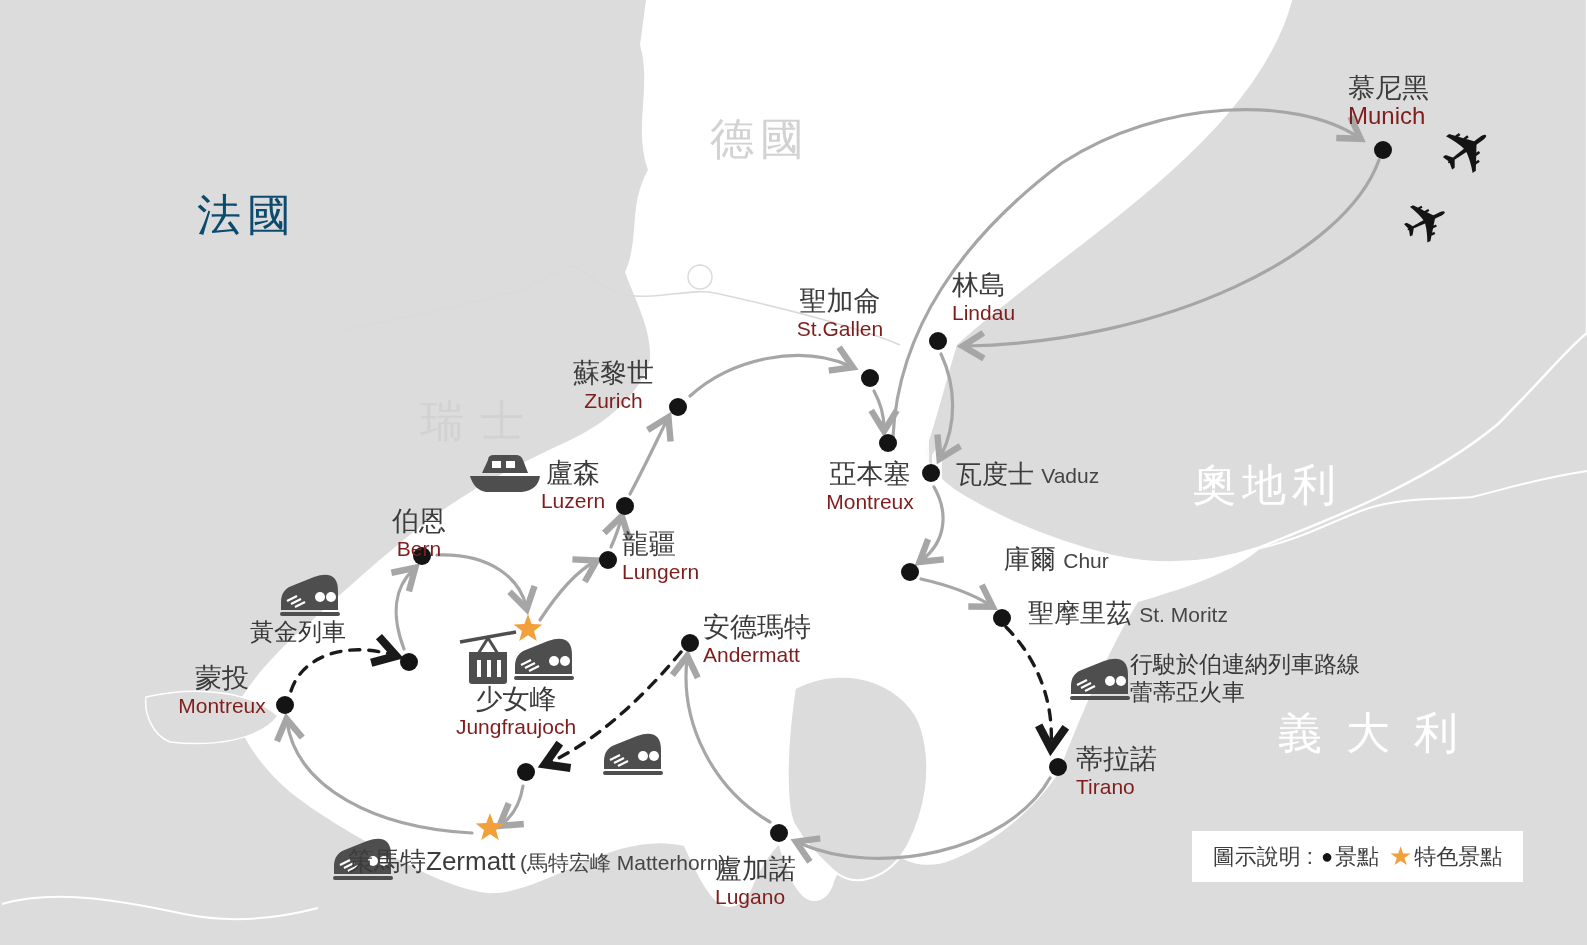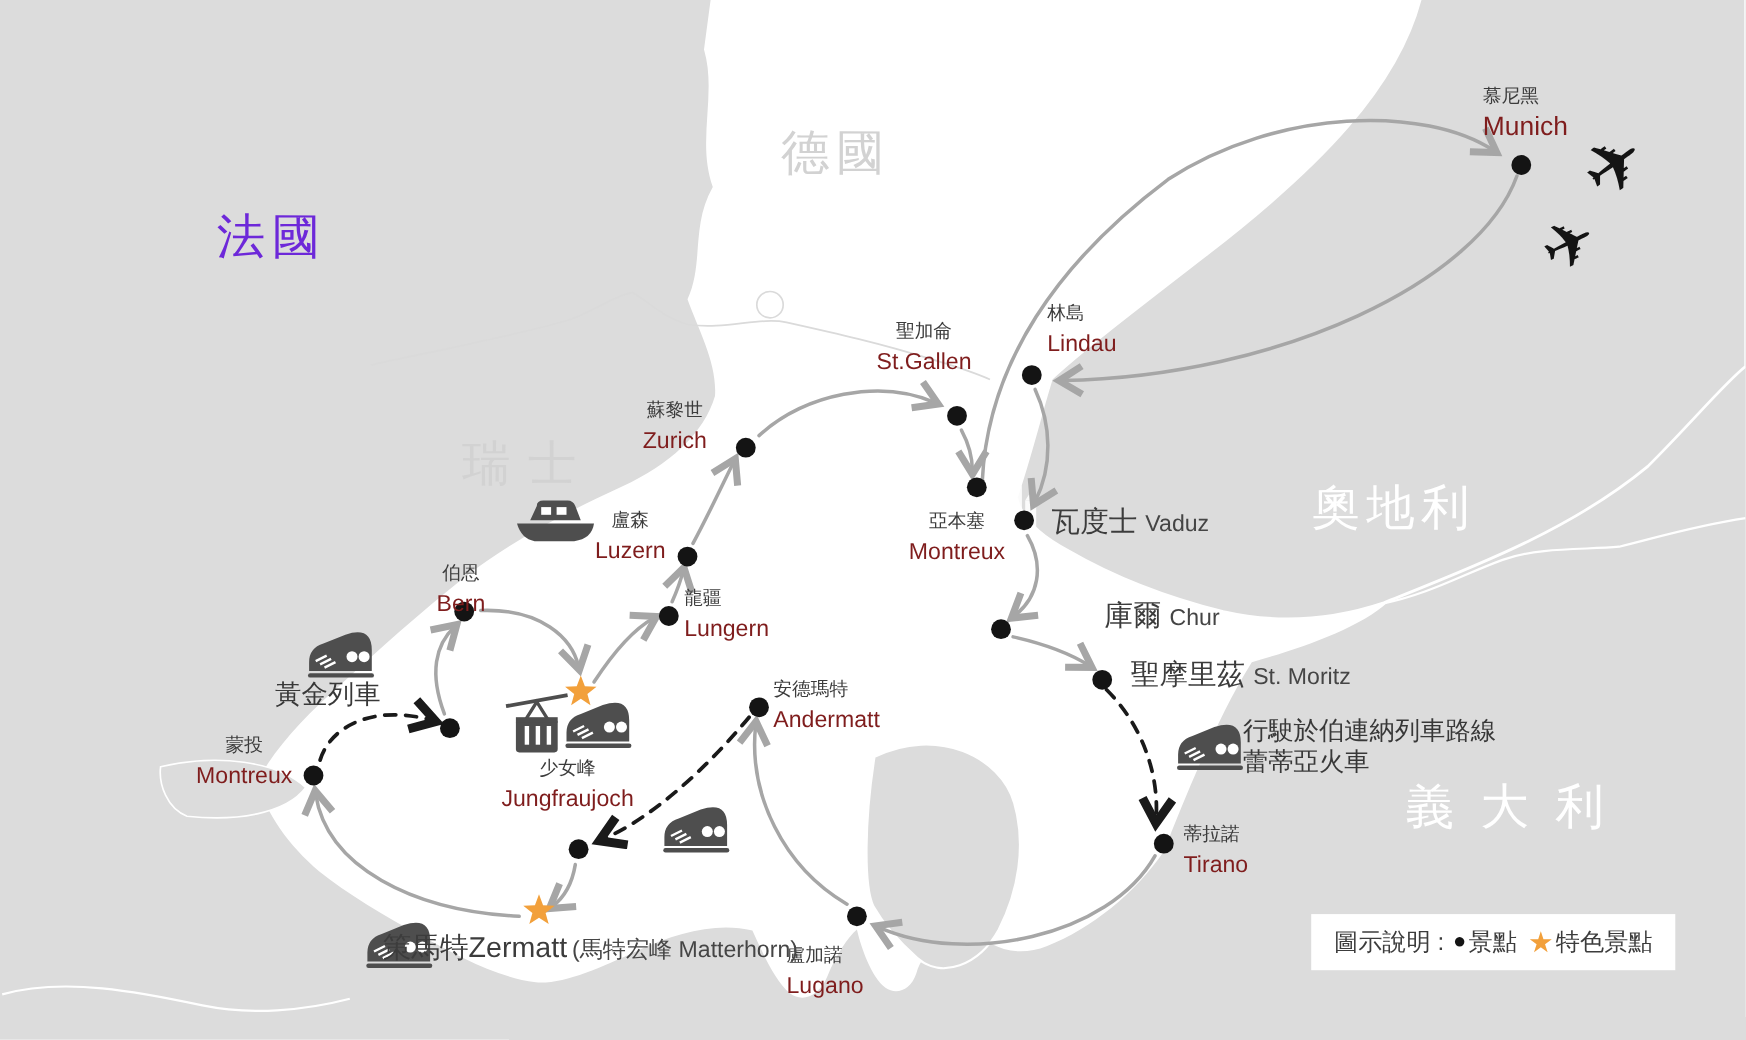--- a/index.html
+++ b/index.html
@@ -1,24 +1,24 @@
 <!DOCTYPE html>
 <html><head>
 <meta charset="utf-8">
 <style>
   html,body{margin:0;padding:0;background:#f0f0f0;}
   .stage{position:relative;width:1587px;height:945px;overflow:hidden;
          background:#dcdcdc;font-family:"Liberation Sans","DejaVu Sans",sans-serif;}
   svg.maplayer{position:absolute;left:0;top:0;}
   .country{position:absolute;font-size:44px;letter-spacing:6px;white-space:nowrap;}
   .c-on-white{color:#d2d2d2;}
-  .c-on-gray{color:#6d28d9;}
+  .c-on-gray{color:#0c4a6e;}
   .c-white{color:#ffffff;}
   .lbl{position:absolute;color:#3c3c3c;white-space:nowrap;}
-  .lbl .zh{display:block;font-size:17px;line-height:30px;}
+  .lbl .zh{display:block;font-size:27px;line-height:30px;}
   .lbl .en{display:block;font-size:21px;line-height:25px;color:#7f1d1d;}
   .lbl.center{text-align:center;}
   .inline-lbl{position:absolute;color:#3c3c3c;white-space:nowrap;font-size:26px;}
   .inline-lbl .en{font-size:21px;color:#454545;}
   .train-lbl{position:absolute;color:#383838;font-size:23px;line-height:28px;white-space:nowrap;}
   .plane{position:absolute;color:#141414;transform-origin:50% 50%;}
   .legend{position:absolute;left:1192px;top:811px;width:331px;height:51px;background:#ffffff;
           display:flex;align-items:center;justify-content:center;font-size:22px;color:#3c3c3c;
           white-space:nowrap;margin-top:20px;}
   .legend .dotmark{font-size:20px;color:#141414;margin:0 2px 0 8px;}
@@ -173,21 +173,21 @@
     <use href="#train" x="601" y="731"></use>
     <use href="#train" x="1068" y="656"></use>
     <use href="#train" x="331" y="836"></use>
     <use href="#cablecar" x="460" y="630"></use>
     <use href="#train" x="512" y="636"></use>
   </svg>
 
   <div class="country c-on-gray" style="left:197px;top:186px;">法國</div>
   <div class="country c-on-white" style="left:710px;top:110px;">德國</div>
   <div class="country c-on-white" style="left:420px;top:392px;letter-spacing:16px;">瑞士</div>
-  <div class="country c-white" style="left:1192px;top:432px;">奧地利</div>
+  <div class="country c-white" style="left:1192px;top:456px;">奧地利</div>
   <div class="country c-white" style="left:1278px;top:704px;letter-spacing:24px;">義大利</div>
 
   <div class="lbl" style="left:1348px;top:73px;">
     <span class="zh">慕尼黑</span>
     <span class="en" style="font-size:24px">Munich</span>
   </div>
   <div class="lbl" style="left:952px;top:270px;">
     <span class="zh">林島</span>
     <span class="en">Lindau</span>
   </div>

